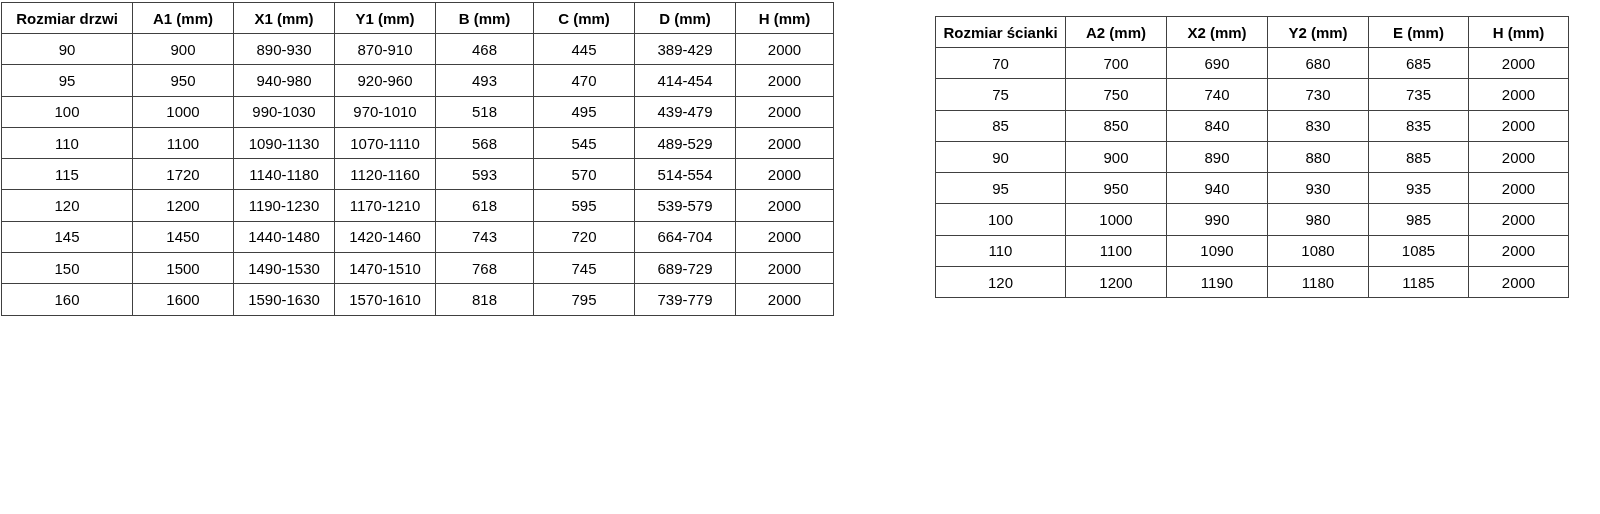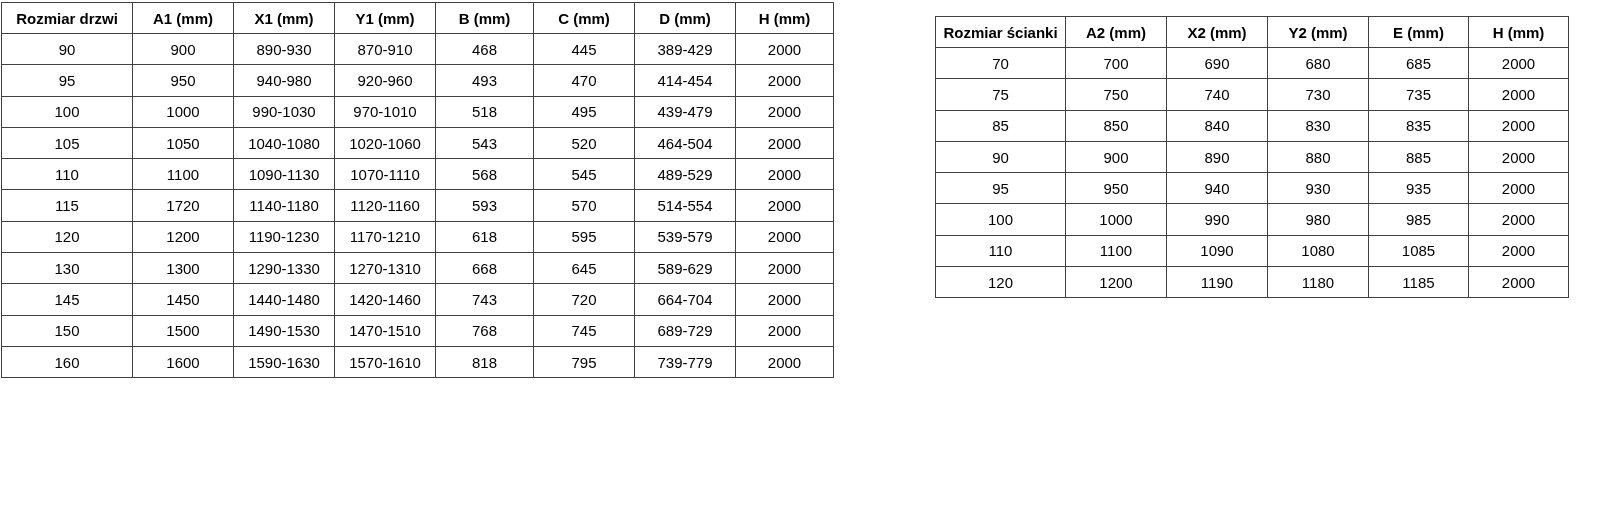--- a/index.html
+++ b/index.html
@@ -105,30 +105,20 @@
           <td>100</td>
           <td>1000</td>
           <td>990-1030</td>
           <td>970-1010</td>
           <td>518</td>
           <td>495</td>
           <td>439-479</td>
           <td>2000</td>
         </tr>
         <tr>
-          <td>105</td>
-          <td>1050</td>
-          <td>1040-1080</td>
-          <td>1020-1060</td>
-          <td>543</td>
-          <td>520</td>
-          <td>464-504</td>
-          <td>2000</td>
-        </tr>
-        <tr>
           <td>110</td>
           <td>1100</td>
           <td>1090-1130</td>
           <td>1070-1110</td>
           <td>568</td>
           <td>545</td>
           <td>489-529</td>
           <td>2000</td>
         </tr>
         <tr>
@@ -145,30 +135,20 @@
           <td>120</td>
           <td>1200</td>
           <td>1190-1230</td>
           <td>1170-1210</td>
           <td>618</td>
           <td>595</td>
           <td>539-579</td>
           <td>2000</td>
         </tr>
         <tr>
-          <td>130</td>
-          <td>1300</td>
-          <td>1290-1330</td>
-          <td>1270-1310</td>
-          <td>668</td>
-          <td>645</td>
-          <td>589-629</td>
-          <td>2000</td>
-        </tr>
-        <tr>
           <td>145</td>
           <td>1450</td>
           <td>1440-1480</td>
           <td>1420-1460</td>
           <td>743</td>
           <td>720</td>
           <td>664-704</td>
           <td>2000</td>
         </tr>
         <tr>

